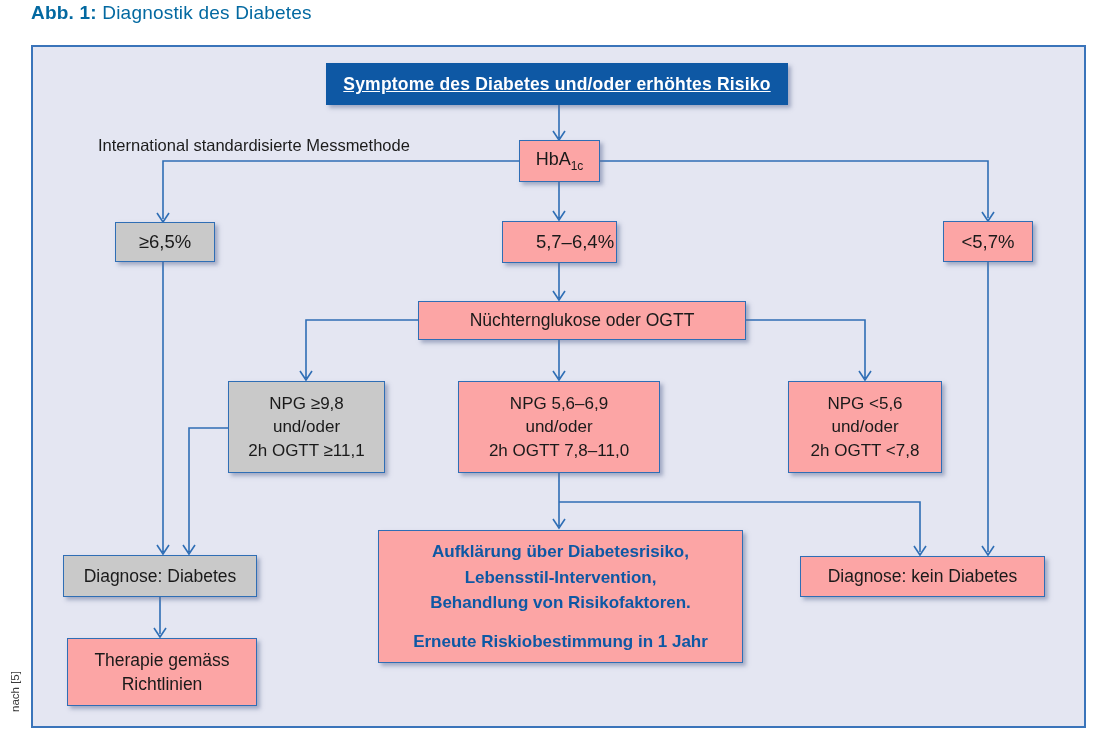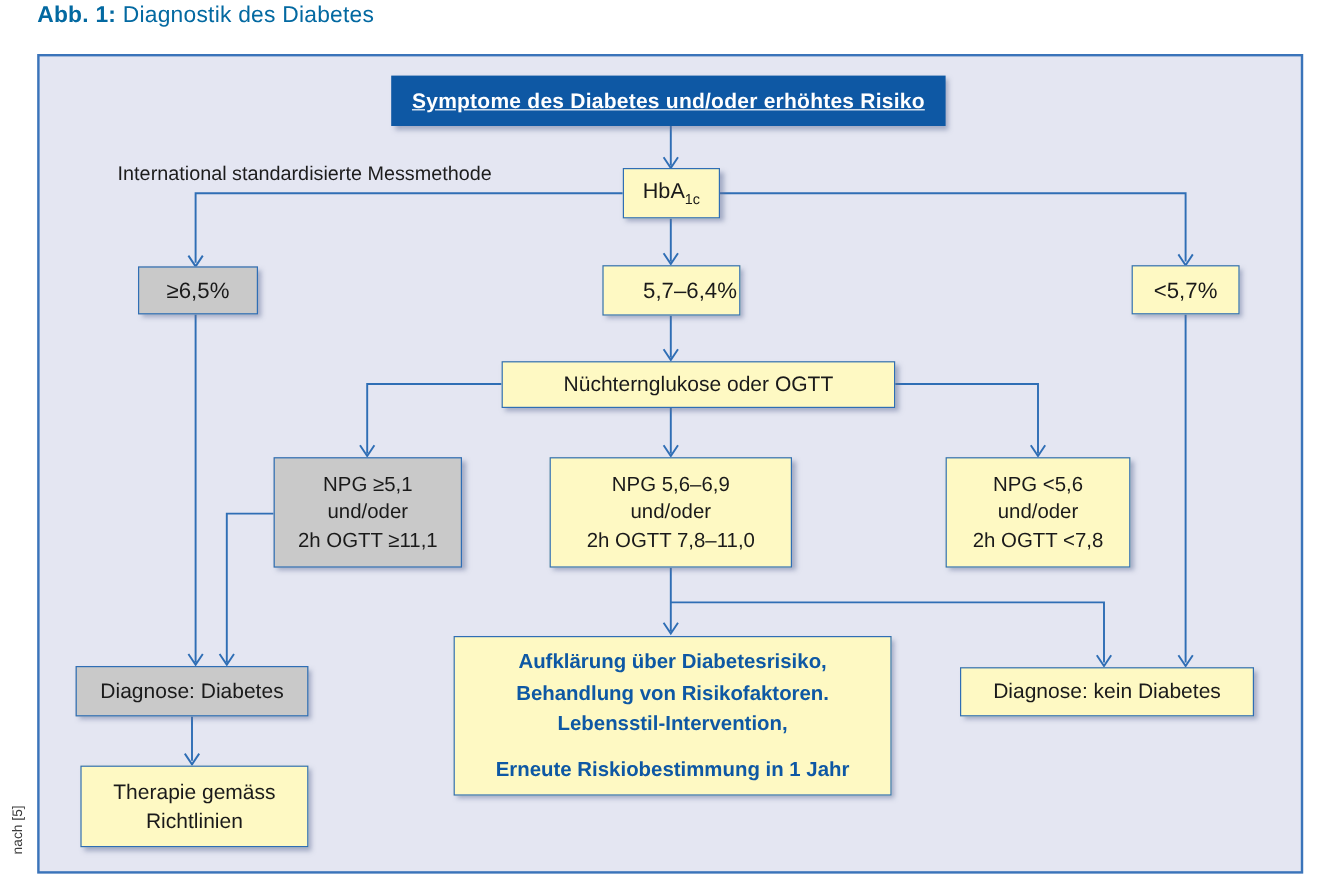--- a/index.html
+++ b/index.html
@@ -12,21 +12,21 @@
   *{margin:0;padding:0;box-sizing:border-box;}
   body{background:#fff;font-family:"Liberation Sans","DejaVu Sans",sans-serif;}
   .canvas{position:relative;width:1100px;height:746px;background:#fff;overflow:hidden;}
   .fig-title{position:absolute;left:31px;top:2px;font-size:19px;color:#0369a1;letter-spacing:.2px;}
   .fig-title .lbl{font-weight:700;}
   .board{position:absolute;left:31px;top:45px;width:1055px;height:683px;
          background:var(--panel-bg);border:2px solid #3a74ba;}
   .arrows{position:absolute;left:0;top:0;width:1100px;height:746px;pointer-events:none;}
   .arrows path{stroke:var(--line-blue);stroke-width:1.6;fill:none;}
   .box{position:absolute;display:flex;flex-direction:column;align-items:center;justify-content:center;
-       background:#fef9c3;border:1.6px solid var(--line-blue);color:var(--text-dark);
+       background:#fca5a5;border:1.6px solid var(--line-blue);color:var(--text-dark);
        font-size:17.5px;text-align:center;line-height:1.38;
        box-shadow:3px 3px 4px rgba(96,110,150,.5);}
   .box.gray{background:var(--gray-fill);}
   .box.header{background:var(--header-bg);color:#fff;font-weight:700;font-size:17.5px;border:none;letter-spacing:.2px;text-decoration:underline;}
   .box.blue-text{color:var(--header-bg);font-weight:700;font-size:17px;line-height:1.5;}
   .box.blue-text .gap{margin-top:13px;}
   .method-label{position:absolute;left:98px;top:136px;font-size:16.5px;color:#1c1c1c;}
   sub{font-size:12px;}
   .source-note{position:absolute;left:9px;top:712px;transform:rotate(-90deg);
                transform-origin:0 0;font-size:11.5px;color:#3a3a3a;white-space:nowrap;}
@@ -92,43 +92,43 @@
   </div>
   <div class="box b-lt57">
     <span>&lt;5,7%</span>
   </div>
 
   <div class="box b-ogtt">
     <span>Nüchternglukose oder OGTT</span>
   </div>
 
   <div class="box gray b-npg-high">
-    <span>NPG ≥5,1</span>
+    <span>NPG ≥9,8</span>
     <span>und/oder</span>
     <span>2h OGTT ≥11,1</span>
   </div>
   <div class="box b-npg-mid">
     <span>NPG 5,6–6,9</span>
     <span>und/oder</span>
     <span>2h OGTT 7,8–11,0</span>
   </div>
   <div class="box b-npg-low">
     <span>NPG &lt;5,6</span>
     <span>und/oder</span>
     <span>2h OGTT &lt;7,8</span>
   </div>
 
   <div class="box gray b-diag-dm">
     <span>Diagnose: Diabetes</span>
   </div>
 
   <div class="box blue-text b-advice">
     <span>Aufklärung über Diabetesrisiko,</span>
+    <span>Lebensstil-Intervention,</span>
     <span>Behandlung von Risikofaktoren.</span>
-    <span>Lebensstil-Intervention,</span>
     <span class="gap">Erneute Riskiobestimmung in 1 Jahr</span>
   </div>
 
   <div class="box b-diag-no">
     <span>Diagnose: kein Diabetes</span>
   </div>
 
   <div class="box b-therapy">
     <span>Therapie gemäss</span>
     <span>Richtlinien</span>

